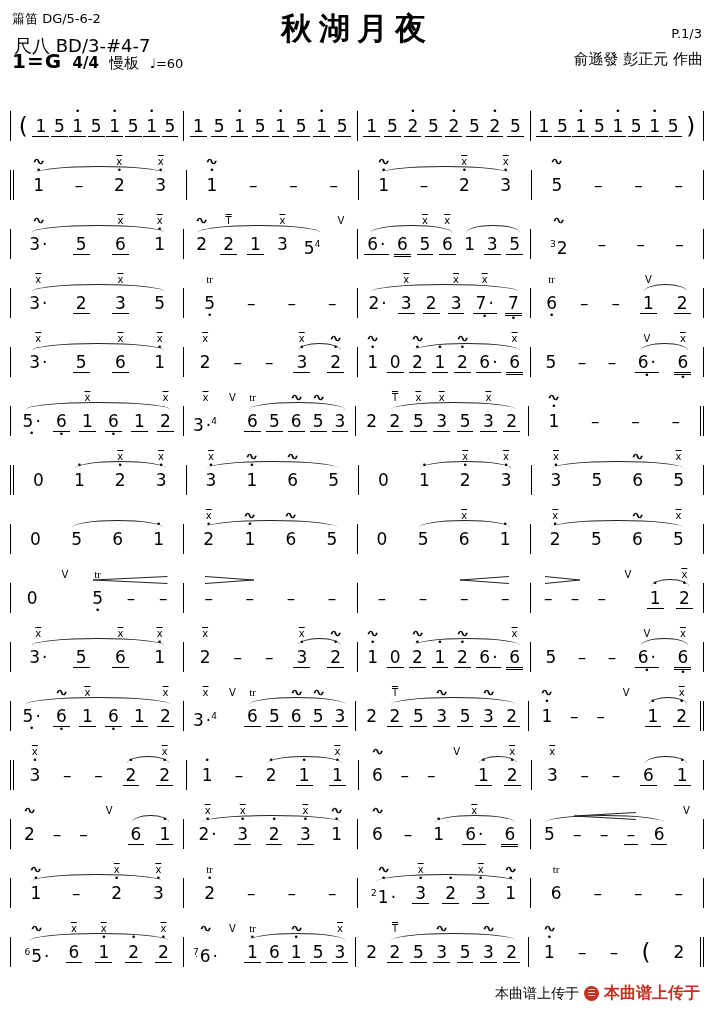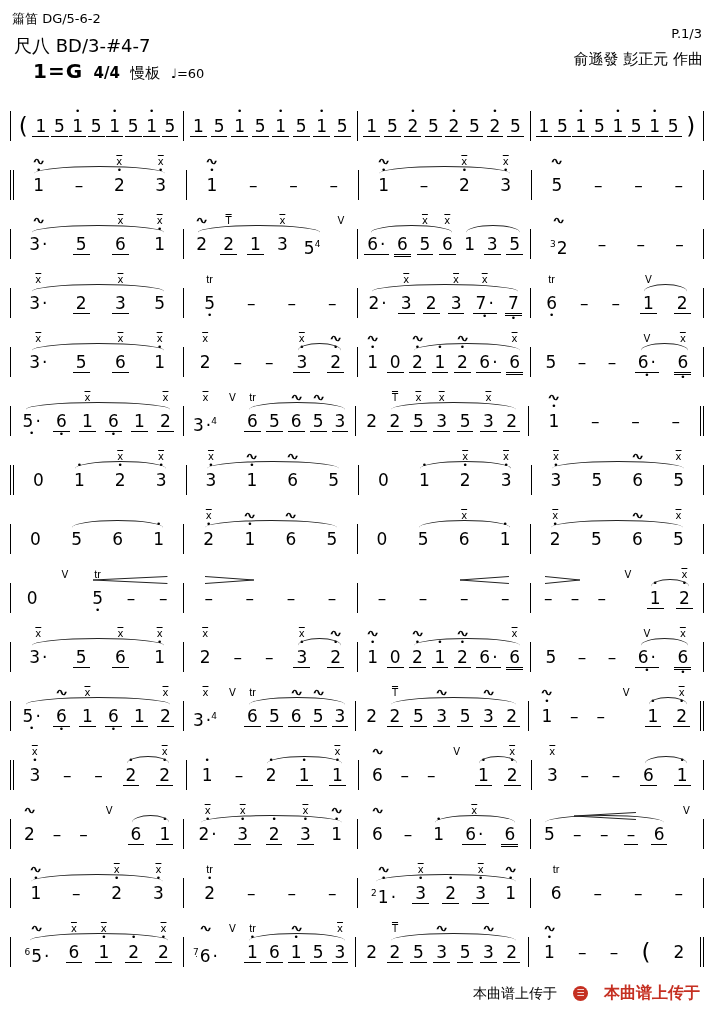--- a/index.html
+++ b/index.html
@@ -2,71 +2,72 @@
 <html><head>
 <meta charset="utf-8">
 <style>
   html,body{margin:0;padding:0;background:#fff;}
   .page{width:714px;height:1014px;box-sizing:border-box;padding:6px 10px 0 10px;
         font-family:"DejaVu Sans",sans-serif;color:#000;position:relative;overflow:hidden;}
   
   .hdr{position:relative;height:90px;}
   .hdr-l1{position:absolute;left:2px;top:4px;font-size:13px;}
   .hdr-l2{position:absolute;left:4px;top:28px;font-size:18px;text-align:right;}
-  .keyline{position:absolute;left:2px;top:53px;font-size:14px;margin-left:21px;}
+  .keyline{position:absolute;left:2px;top:43px;font-size:14px;}
   .key{font-weight:bold;font-size:20px;letter-spacing:1px;}
   .ts{font-weight:bold;font-size:15px;margin-left:6px;}
   .tempo{font-size:15px;margin-left:6px;}
   .bpm{font-size:13px;margin-left:6px;}
   .title{position:absolute;left:0;right:0;top:2px;text-align:center;font-size:31px;font-weight:bold;
          font-family:"DejaVu Serif",serif;letter-spacing:7px;}
   .pageno{position:absolute;right:2px;top:20px;font-size:13px;}
   .composers{position:absolute;right:1px;top:44px;font-size:15px;}
   
   .srow{display:flex;align-items:flex-start;margin-bottom:12px;height:47px;}
   .bl{width:1px;background:#000;height:30px;margin-top:15px;flex:none;}
   .bl2{width:4px;border-left:1px solid #000;border-right:1px solid #000;height:30px;margin-top:15px;flex:none;box-sizing:border-box;}
   .measure{flex:1;display:flex;justify-content:space-around;align-items:flex-start;position:relative;padding:0 4px;}
   .note{display:flex;flex-direction:column;align-items:center;min-width:13px;position:relative;}
   .orn{height:13px;font-size:10px;line-height:13px;white-space:nowrap;}
   .orn i{font-style:normal;}
   .wv{display:inline-block;transform:scaleX(1.5);font-weight:bold;font-size:11px;}
   .ox{text-decoration:overline;font-size:10px;}
-  .trr{font-style:italic;font-size:11px;font-family:Liberation Sans, sans-serif;}
+  .trr{font-style:italic;font-size:11px;font-family:Liberation Serif, serif;}
   .br{font-size:10px;}
   .da,.db{height:7px;font-size:9px;line-height:5px;}
   .ncore{font-size:17px;line-height:20px;height:20px;padding:0 3px;white-space:nowrap;}
   .u1{border-bottom:1px solid #000;}
   .u2{border-bottom:3px double #000;}
   .adot{font-style:normal;margin-left:2px;}
   .gr{font-size:9px;margin-right:1px;}
   .paren{font-size:23px;line-height:20px;}
   .slur{position:absolute;top:11px;height:8px;border-top:1px solid #222;
         border-radius:60% 60% 0 0/100% 100% 0 0;}
   .hairpin{position:absolute;top:8px;height:8px;overflow:visible;}
   .hairpin line{stroke:#222;stroke-width:1;}
   
-  .ftr{position:absolute;right:14px;bottom:10px;font-size:14px;display:flex;align-items:center;gap:16px;}
+  .ftr{position:absolute;right:14px;bottom:10px;font-size:14px;display:flex;align-items:center;gap:5px;}
   .logo-icon{width:15px;height:15px;border-radius:50%;background:#c53022;display:inline-flex;
              align-items:center;justify-content:center;color:#fff;font-size:9px;line-height:15px;}
   .site{color:#c53022;font-weight:bold;font-size:16px;font-family:"DejaVu Serif",serif;}
 </style>
 </head>
 <body>
 
 <div class="page">
   <div class="hdr">
     <div class="hdr-l1">簫笛 DG/5-6-2</div>
     <div class="hdr-l2">尺八 BD/3-#4-7</div>
     <div class="keyline">
       <span class="key">1=G</span>
       <span class="ts">4/4</span>
       <span class="tempo">慢板</span>
       <span class="bpm">♩=60</span>
     </div>
+    <div class="title">秋湖月夜</div>
     <div class="pageno">P.1/3</div>
     <div class="composers">俞遜發 彭正元 作曲</div>
   </div>
 
   <div id="score">
       <div class="srow">
         <div class="bl"></div>
         <div class="measure">
           <div class="note">
             <div class="orn"></div>

